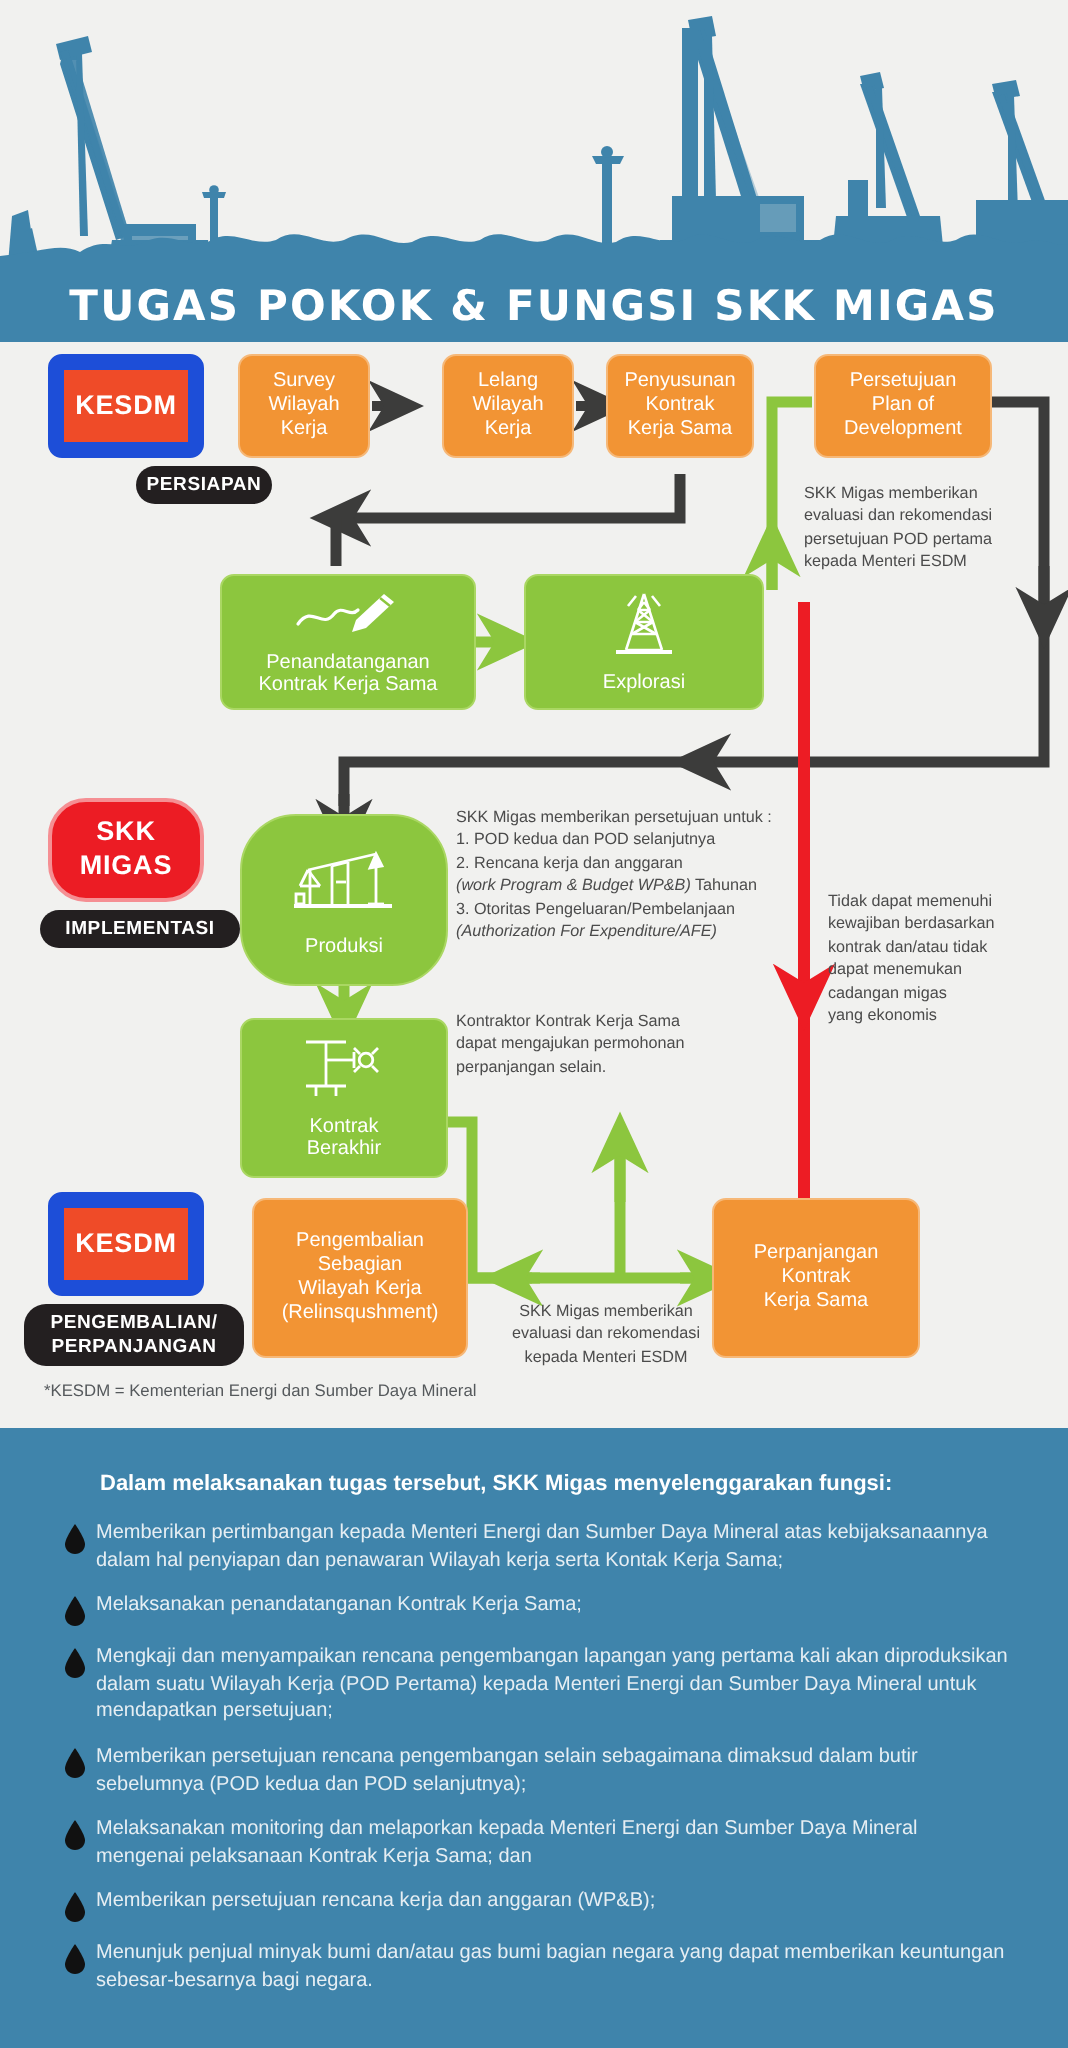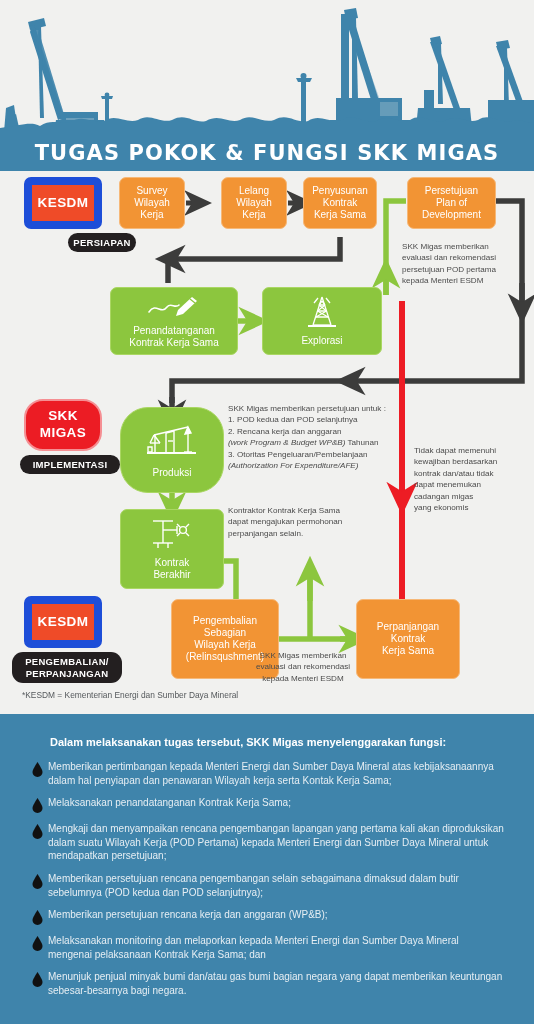--- a/index.html
+++ b/index.html
@@ -317,21 +317,21 @@
     </div>
 
     <div class="node kesdm" style="left:24px;top:425px;width:78px;height:52px;">
       <span>KESDM</span>
     </div>
     <div class="tagpill" style="left:12px;top:481px;width:110px;height:31px;flex-direction:column;display:flex;">
       <span>PENGEMBALIAN/</span>
       <span>PERPANJANGAN</span>
     </div>
 
-    <div class="node orange" style="left:126px;top:428px;width:108px;height:80px;margin-left:45px;">
+    <div class="node orange" style="left:126px;top:428px;width:108px;height:80px;">
       <span>Pengembalian</span>
       <span>Sebagian</span>
       <span>Wilayah Kerja</span>
       <span>(Relinsqushment)</span>
     </div>
 
     <div class="note ctr" style="left:238px;top:479px;width:130px;">
       <div>SKK Migas memberikan</div>
       <div>evaluasi dan rekomendasi</div>
       <div>kepada Menteri ESDM</div>
@@ -380,29 +380,29 @@
             </svg>
           </div>
           <div class="fntext">Memberikan persetujuan rencana pengembangan selain sebagaimana dimaksud dalam butir sebelumnya (POD kedua dan POD selanjutnya);</div>
         </div>
         <div class="fnrow">
           <div class="drop">
             <svg width="11" height="15" viewBox="0 0 11 15">
               <path d="M5.5 0 C5.5 0 10.5 7.2 10.5 10.1 C10.5 12.8 8.3 15 5.5 15 C2.7 15 0.5 12.8 0.5 10.1 C0.5 7.2 5.5 0 5.5 0 Z" fill="#111111"></path>
             </svg>
           </div>
+          <div class="fntext">Melaksanakan monitoring dan melaporkan kepada Menteri Energi dan Sumber Daya Mineral mengenai pelaksanaan Kontrak Kerja Sama; dan</div>
+        </div>
+        <div class="fnrow">
+          <div class="drop">
+            <svg width="11" height="15" viewBox="0 0 11 15">
+              <path d="M5.5 0 C5.5 0 10.5 7.2 10.5 10.1 C10.5 12.8 8.3 15 5.5 15 C2.7 15 0.5 12.8 0.5 10.1 C0.5 7.2 5.5 0 5.5 0 Z" fill="#111111"></path>
+            </svg>
+          </div>
           <div class="fntext">Memberikan persetujuan rencana kerja dan anggaran (WP&amp;B);</div>
-        </div>
-        <div class="fnrow">
-          <div class="drop">
-            <svg width="11" height="15" viewBox="0 0 11 15">
-              <path d="M5.5 0 C5.5 0 10.5 7.2 10.5 10.1 C10.5 12.8 8.3 15 5.5 15 C2.7 15 0.5 12.8 0.5 10.1 C0.5 7.2 5.5 0 5.5 0 Z" fill="#111111"></path>
-            </svg>
-          </div>
-          <div class="fntext">Melaksanakan monitoring dan melaporkan kepada Menteri Energi dan Sumber Daya Mineral mengenai pelaksanaan Kontrak Kerja Sama; dan</div>
         </div>
         <div class="fnrow">
           <div class="drop">
             <svg width="11" height="15" viewBox="0 0 11 15">
               <path d="M5.5 0 C5.5 0 10.5 7.2 10.5 10.1 C10.5 12.8 8.3 15 5.5 15 C2.7 15 0.5 12.8 0.5 10.1 C0.5 7.2 5.5 0 5.5 0 Z" fill="#111111"></path>
             </svg>
           </div>
           <div class="fntext">Menunjuk penjual minyak bumi dan/atau gas bumi bagian negara yang dapat memberikan keuntungan sebesar-besarnya bagi negara.</div>
         </div>
       </div>

